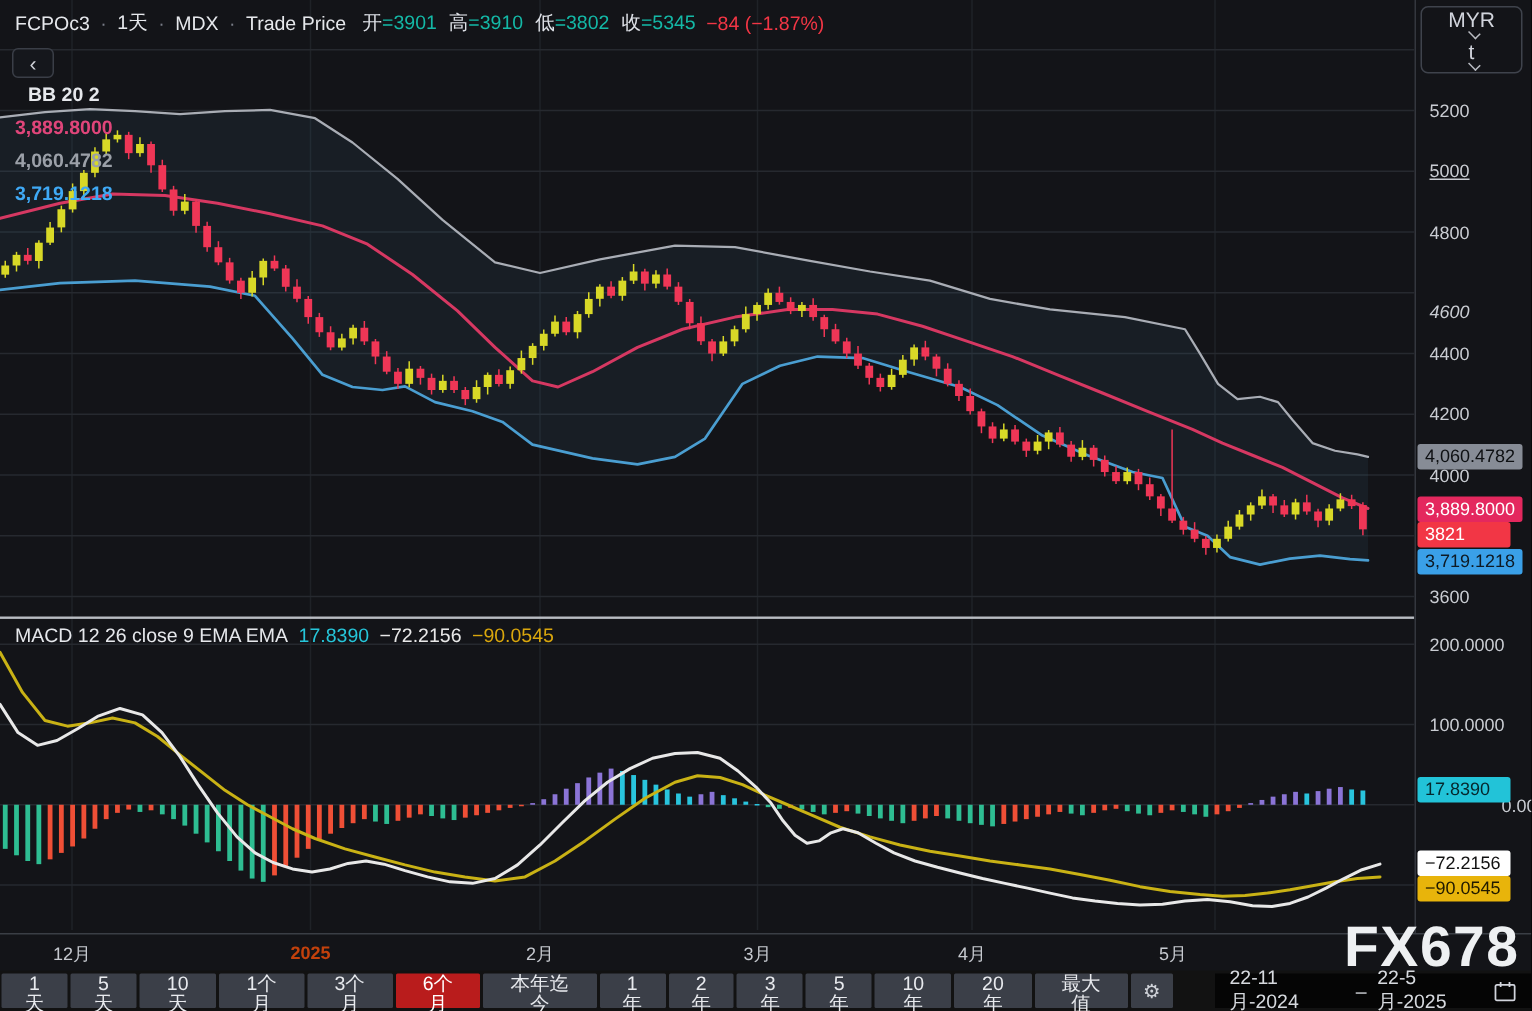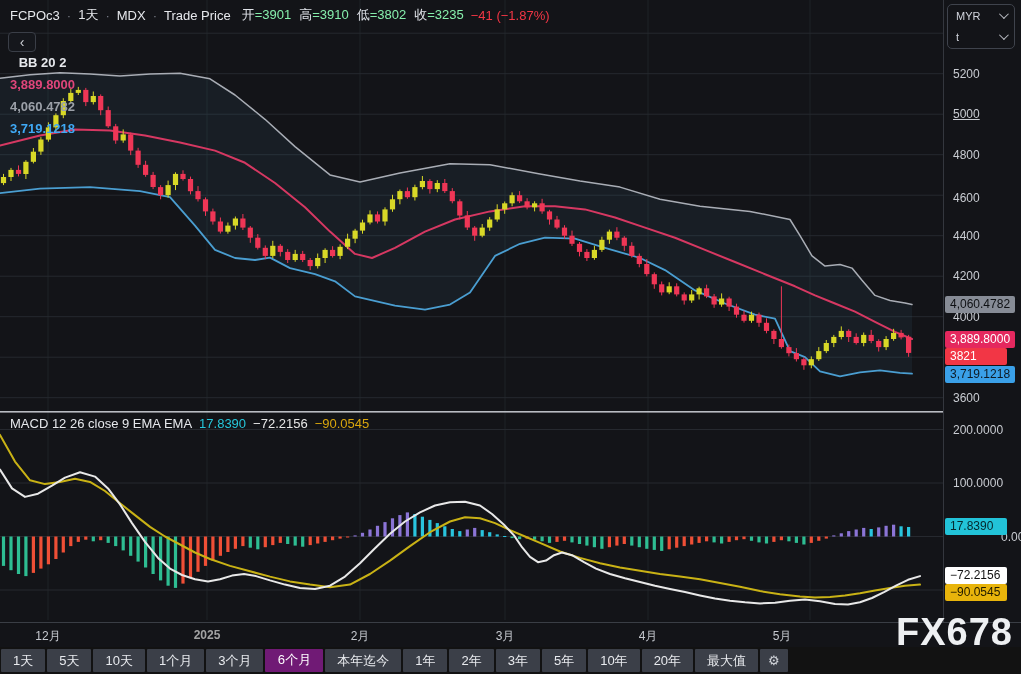--- a/index.html
+++ b/index.html
@@ -5,21 +5,21 @@
   html,body{margin:0;padding:0;background:#000;}
   .app{position:relative;width:1021px;height:674px;background:#131418;overflow:hidden;
        font-family:"Liberation Sans",sans-serif;-webkit-font-smoothing:antialiased;}
   .chart-wrap{position:absolute;left:0;top:0;width:943px;height:622px;}
   #chart-svg{position:absolute;left:0;top:0;}
   .legend{position:absolute;display:flex;align-items:center;gap:7px;font-size:13px;
           color:#e6e8ec;white-space:nowrap;pointer-events:none;z-index:6;}
   .legend-main{left:10px;top:6px;}
   .legend .sep{color:#787c86;}
   .og .lbl{color:#dfe2e8;}
-  .og .val{color:#86efac;}
+  .og .val{color:#14b8a6;}
   .chg{color:#f23645;}
   .back-btn{position:absolute;left:8px;top:32px;width:28px;height:20px;background:#15171c;
             border:1px solid #3a3e47;border-radius:4px;color:#cfd2d8;font-size:14px;line-height:1;
             display:flex;align-items:center;justify-content:center;padding:0;cursor:pointer;z-index:6;}
   .legend-bb{left:10px;top:55px;font-weight:bold;flex-direction:column;}
   .legend-bb .v{font-weight:bold;}
   .v.basis{color:#e0457a;}
   .v.upper{color:#9ba0a8;}
   .v.lower{color:#3fa9f5;}
   .legend-macd{left:10px;top:416px;}
@@ -27,32 +27,32 @@
   .v.mline{color:#e8e8e8;}
   .v.sline{color:#d9a60d;}
   .price-axis{position:absolute;left:943px;top:0;width:78px;height:622px;background:#131418;
               border-left:1px solid #34373e;font-size:12px;color:#c9ccd2;box-sizing:border-box;}
   .tick{position:absolute;left:9px;line-height:14px;}
   .badge{position:absolute;left:1px;min-width:62px;box-sizing:border-box;padding:2px 5px;
          border-radius:2px;font-size:12px;line-height:13px;z-index:3;}
   .currency-box{position:absolute;left:3px;top:4px;width:68px;height:45px;border:1px solid #3f434c;
                 border-radius:5px;background:#131418;z-index:8;box-sizing:border-box;}
   .cur-row{height:21px;display:flex;align-items:center;justify-content:space-between;
-           padding:0 8px;color:#d1d4dc;font-size:11px;cursor:pointer;}
+           padding:0 8px;color:#d1d4dc;font-size:14px;cursor:pointer;flex-direction:column;}
   .chev{width:6px;height:6px;border-right:1.5px solid #b9bcc2;border-bottom:1.5px solid #b9bcc2;
         transform:rotate(45deg) translateY(-2px);display:inline-block;}
   .time-axis{position:absolute;top:622px;left:0;width:1021px;height:25px;background:#131418;
              border-top:1px solid #3a3e45;color:#c6c9cf;font-size:12px;box-sizing:border-box;}
   .ta-label{position:absolute;top:5px;transform:translateX(-50%);cursor:default;}
-  .ta-label.bold{font-weight:bold;color:#a3a3a3;}
+  .ta-label.bold{font-weight:bold;color:#c2410c;}
   .toolbar{position:absolute;top:647px;left:0;width:1021px;height:27px;background:#121212;
            display:flex;align-items:center;gap:2px;padding-left:1px;box-sizing:border-box;}
   .tb-btn{height:23px;background:#3b3f48;border:none;color:#e8eaee;font-size:13px;padding:0 12px;
           cursor:pointer;font-family:inherit;border-radius:1px;line-height:1;}
-  .tb-btn.active{background:#701a75;color:#ffffff;font-family:Liberation Mono, monospace;}
+  .tb-btn.active{background:#b91c1c;color:#ffffff;}
   .tb-btn.gear{padding:0 8px;color:#cfd2d8;}
   .date-range{margin-left:26px;height:23px;background:#050505;display:flex;align-items:center;
               gap:7px;padding:0 10px;color:#d6d9de;font-size:13px;cursor:pointer;}
   .watermark{position:absolute;right:8px;bottom:20px;font-size:38px;font-weight:bold;color:#eef0f2;
              letter-spacing:1px;z-index:10;pointer-events:none;margin-top:44px;}
 </style>
 </head>
 <body>
 
 <div class="app">
@@ -459,23 +459,23 @@
       <span class="sep">·</span>
       <span>1天</span>
       <span class="sep">·</span>
       <span>MDX</span>
       <span class="sep">·</span>
       <span>Trade Price</span>
       <span id="ohlc-values" style="display:flex;gap:8px;margin-left:4px;">
           <span class="og"><span class="lbl">开</span><span class="val">=3901</span></span>
           <span class="og"><span class="lbl">高</span><span class="val">=3910</span></span>
           <span class="og"><span class="lbl">低</span><span class="val">=3802</span></span>
-          <span class="og"><span class="lbl">收</span><span class="val">=3235</span></span>
+          <span class="og"><span class="lbl">收</span><span class="val">=5345</span></span>
         </span>
-      <span class="chg">−41 (−1.87%)</span>
+      <span class="chg">−84 (−1.87%)</span>
     </div>
 
     <button class="back-btn">
       <span>‹</span>
     </button>
 
     <div class="legend legend-bb">
       <span>BB 20 2</span>
       <span class="v basis">3,889.8000</span>
       <span class="v upper">4,060.4782</span>
@@ -497,21 +497,21 @@
         <span class="chev"></span>
       </div>
       <div class="cur-row">
         <span>t</span>
         <span class="chev"></span>
       </div>
     </div>
   <div class="tick" style="top: 66.7px;">5200</div>
       <div class="tick" style="top: 107.2px; text-decoration: underline;">5000</div>
       <div class="tick" style="top: 147.7px;">4800</div>
-      <div class="tick" style="top: 191px;">4600</div>
+      <div class="tick" style="top: 201px; font-style: italic;">4600</div>
       <div class="tick" style="top: 228.7px;">4400</div>
       <div class="tick" style="top: 269.2px;">4200</div>
       <div class="tick" style="top: 309.7px; text-align: center;">4000</div>
       <div class="tick" style="top: 390.7px;">3600</div>
       <div class="tick" style="top: 422.5px;">200.0000</div>
       <div class="tick" style="top: 476px;">100.0000</div>
       <div class="tick" style="top: 529.5px; margin-left: 48px;">0.0000</div>
       <div class="badge" style="top: 295.953px; background: rgb(135, 140, 150); color: rgb(14, 16, 19);">4,060.4782</div>
       <div class="badge" style="top: 330.515px; background: rgb(228, 40, 94); color: rgb(255, 255, 255);">3,889.8000</div>
       <div class="badge" style="top: 348.015px; background: rgb(242, 54, 69); color: rgb(255, 255, 255);">3821</div>
@@ -528,16 +528,26 @@
       <div class="ta-label" style="left: 505px;">3月</div>
       <div class="ta-label" style="left: 648px;">4月</div>
       <div class="ta-label" style="left: 782px;">5月</div>
     </div>
 
   <div class="toolbar">
     <span id="range-buttons" style="display:contents;"><button class="tb-btn">1天</button><button class="tb-btn">5天</button><button class="tb-btn">10天</button><button class="tb-btn">1个月</button><button class="tb-btn">3个月</button><button class="tb-btn active">6个月</button><button class="tb-btn">本年迄今</button><button class="tb-btn">1年</button><button class="tb-btn">2年</button><button class="tb-btn">3年</button><button class="tb-btn">5年</button><button class="tb-btn">10年</button><button class="tb-btn">20年</button><button class="tb-btn">最大值</button></span>
     <button class="tb-btn gear">
       <span>⚙</span>
     </button>
+    <div class="date-range">
+      <span>22-11月-2024</span>
+      <span>–</span>
+      <span>22-5月-2025</span>
+      <svg width="15" height="14" viewBox="0 0 15 14">
+        <rect x="1" y="2.5" width="13" height="10.5" rx="1" fill="none" stroke="#d1d4dc" stroke-width="1.2"></rect>
+        <line x1="4.5" y1="0.5" x2="4.5" y2="4" stroke="#d1d4dc" stroke-width="1.2"></line>
+        <line x1="10.5" y1="0.5" x2="10.5" y2="4" stroke="#d1d4dc" stroke-width="1.2"></line>
+      </svg>
+    </div>
   </div>
 
   <div class="watermark">FX678</div>
 </div>
 
 </body></html>

